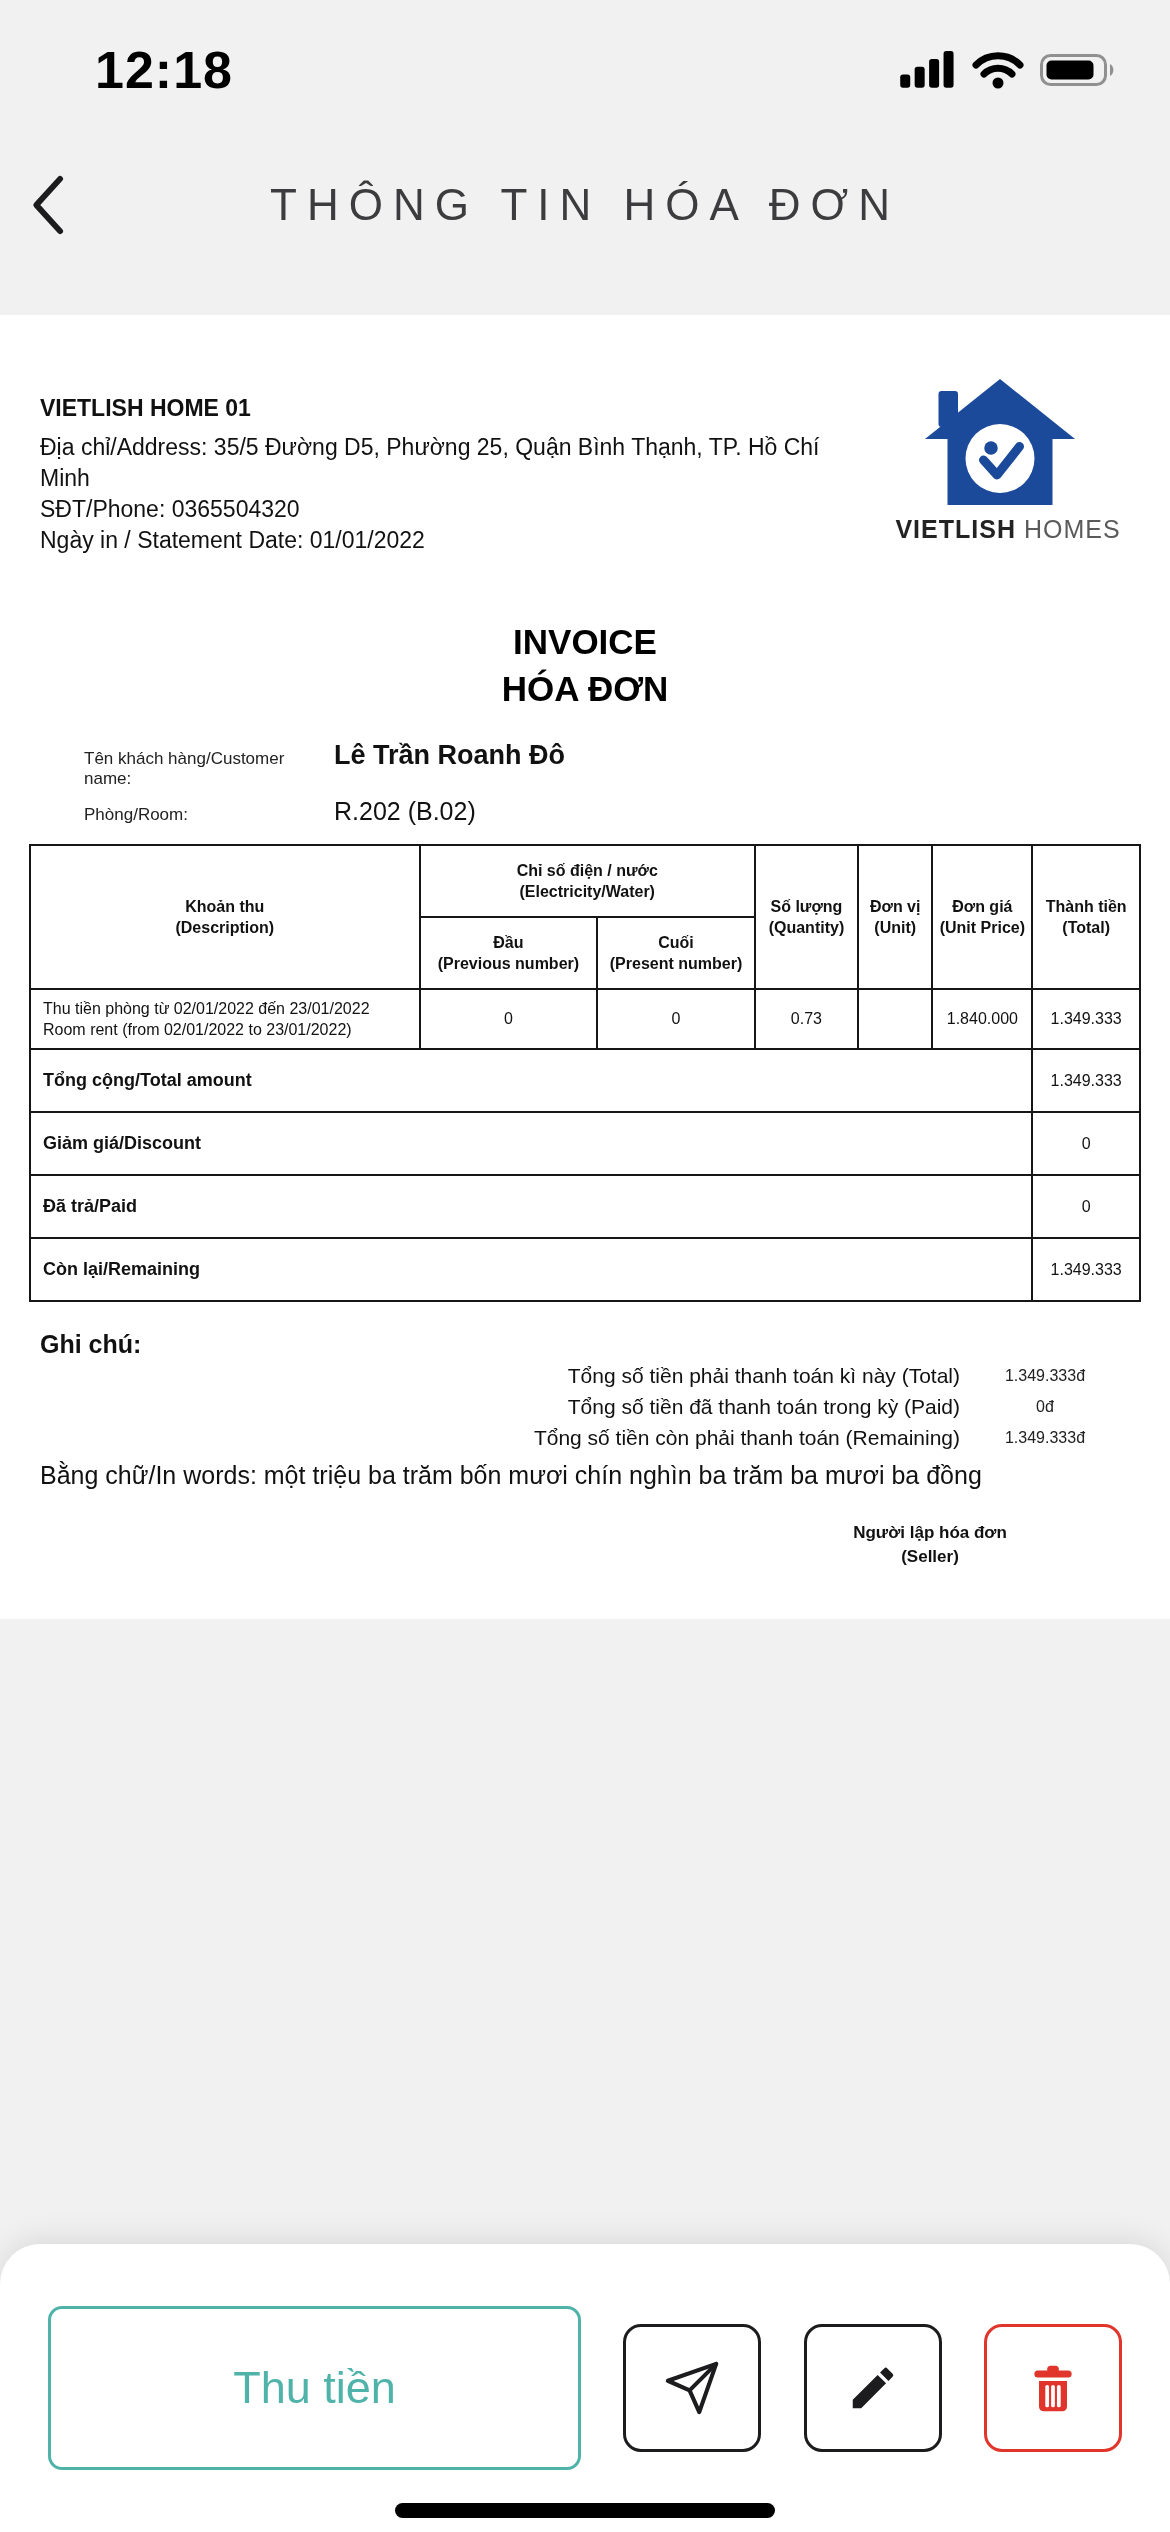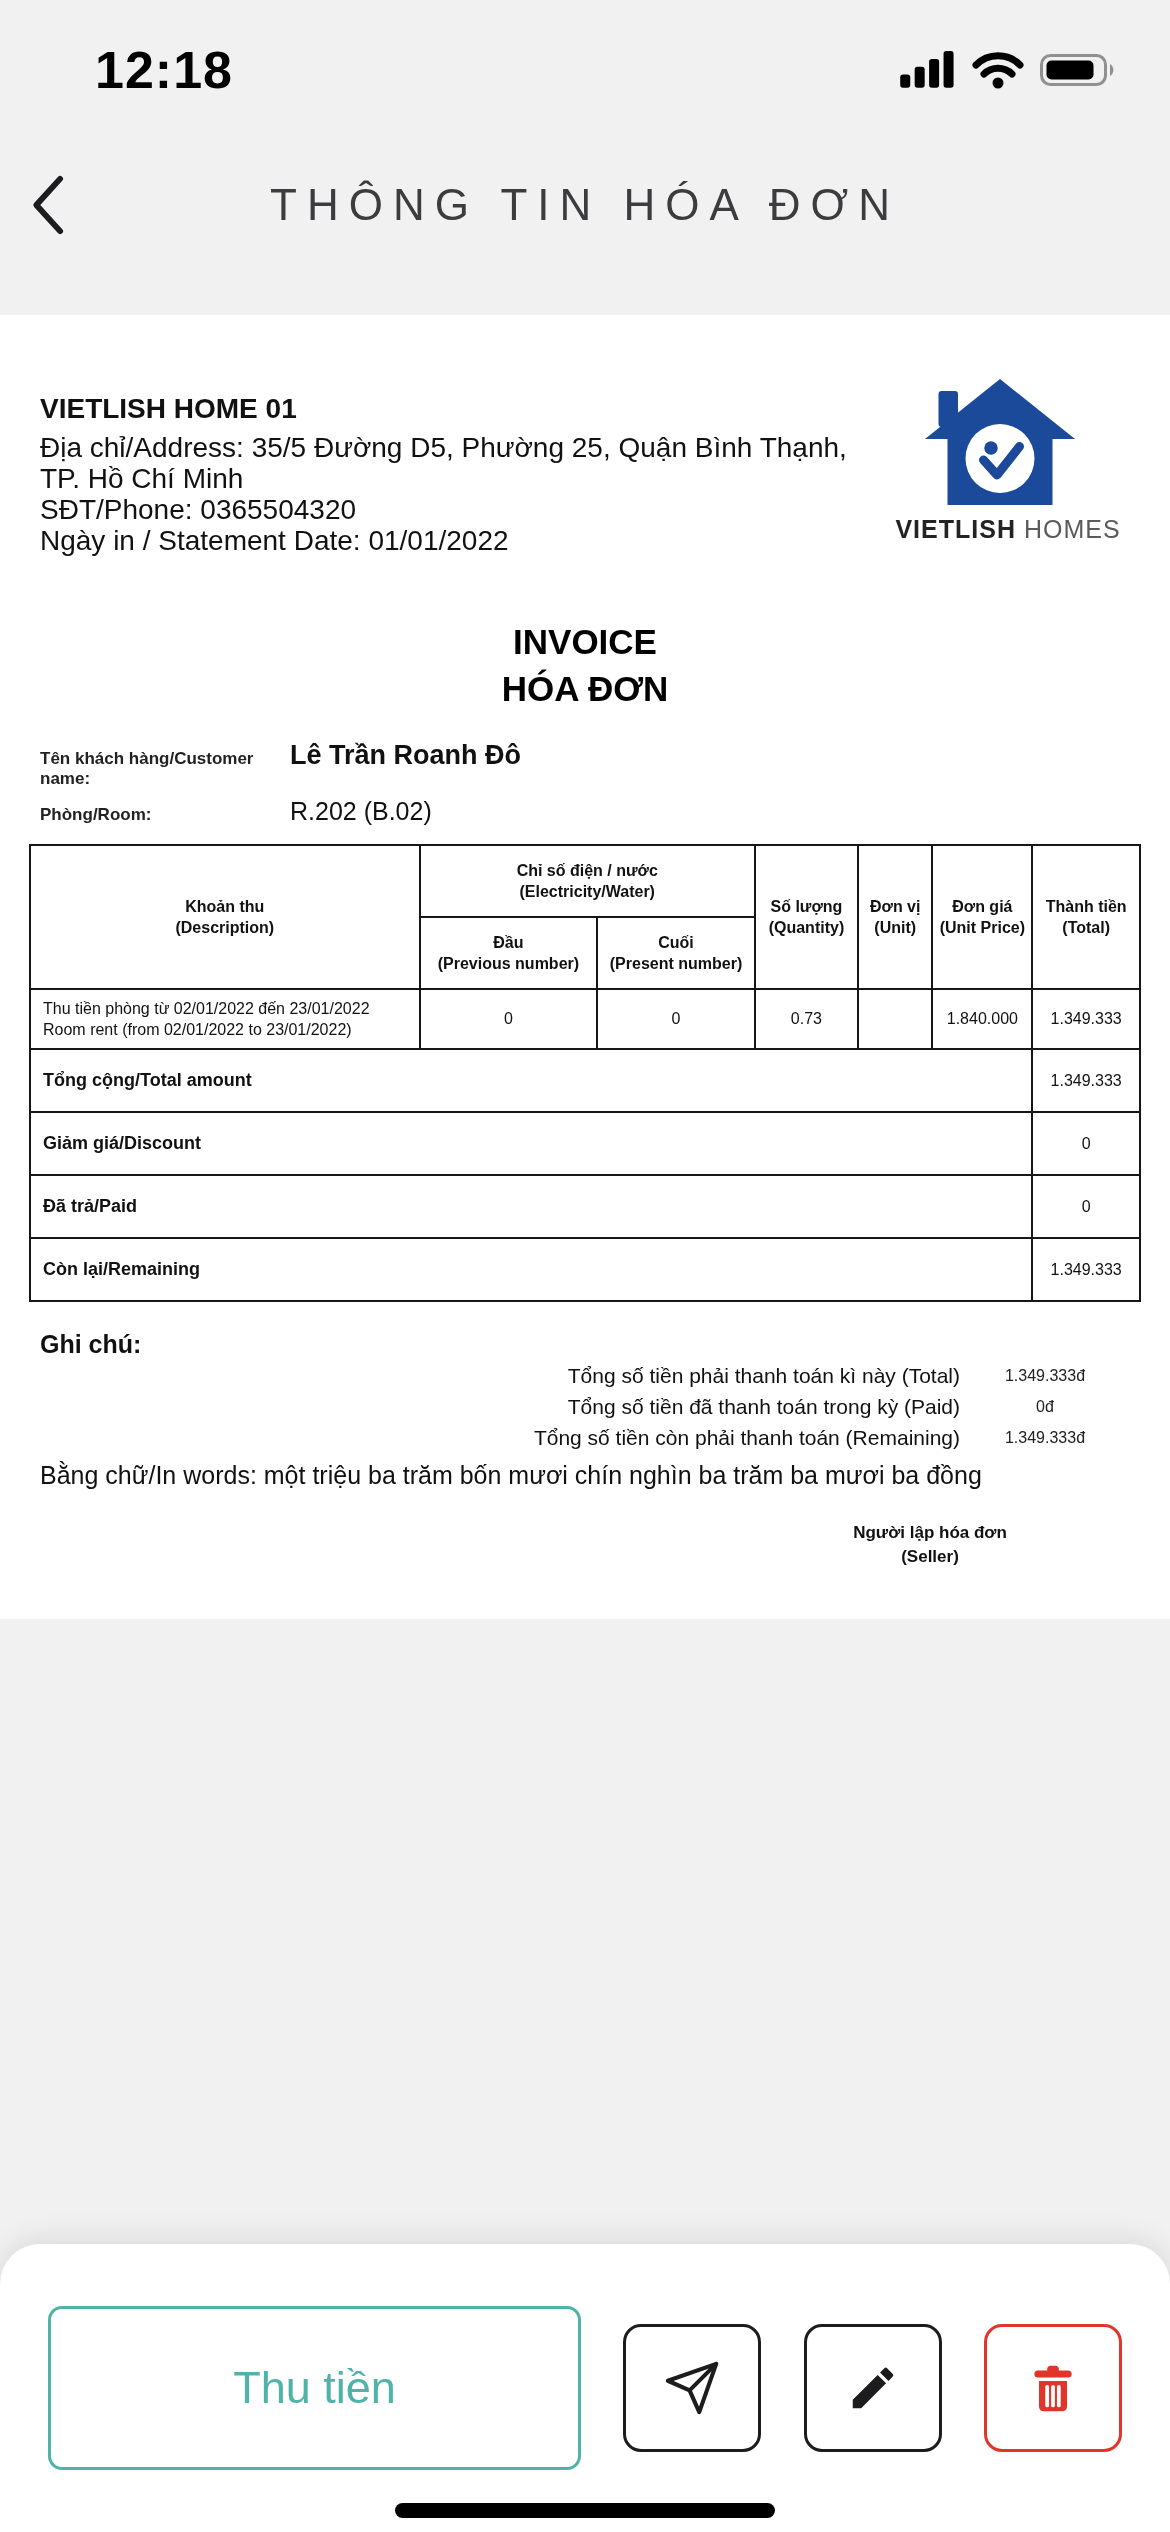--- a/index.html
+++ b/index.html
@@ -36,31 +36,31 @@
     font-size:44px; font-weight:400; letter-spacing:10px; color:#3c3c3e;
   }
   
   .document {
     margin-top:45px;
     background:#fff;
     min-height:1105px;
     padding:78px 0 50px;
   }
   .company-row { display:flex; justify-content:space-between; padding:0 40px; }
-  .company-info { width:830px; font-size:28px; line-height:31px; color:#111; }
+  .company-info { width:830px; font-size:23px; line-height:31px; color:#111; }
   .company-name { font-weight:700; margin-bottom:8px; }
   .logo-block { width:260px; display:flex; flex-direction:column; align-items:center; margin-top:-14px; }
   .logo-text { margin-top:10px; font-size:25px; letter-spacing:1px; white-space:nowrap;margin-left:16px; }
   .logo-text .brand-bold { font-weight:800; color:#232323; }
   .logo-text .brand-light { font-weight:400; color:#5a5a5a; }
   .doc-title { text-align:center; margin-top:62px; }
   .doc-title div { font-size:35px; font-weight:700; line-height:47px; color:#000; }
   .customer { margin-top:28px; padding:0 40px; }
   .cust-row { display:flex; align-items:baseline; margin-bottom:8px; }
-  .cust-label { width:250px; font-size:17px; font-weight:700; color:#222; flex:none; }
+  .cust-label { width:250px; font-size:17px; font-weight:400; color:#222; flex:none;margin-left:44px; }
   .cust-name  { font-size:27px; font-weight:700; }
   .cust-room  { font-size:25px; font-weight:400; }
   
   table.invoice {
     margin:18px 29px 0;
     width:1112px;
     border-collapse:collapse;
     table-layout:fixed;
   }
   table.invoice th, table.invoice td { border:2px solid #161616; }

